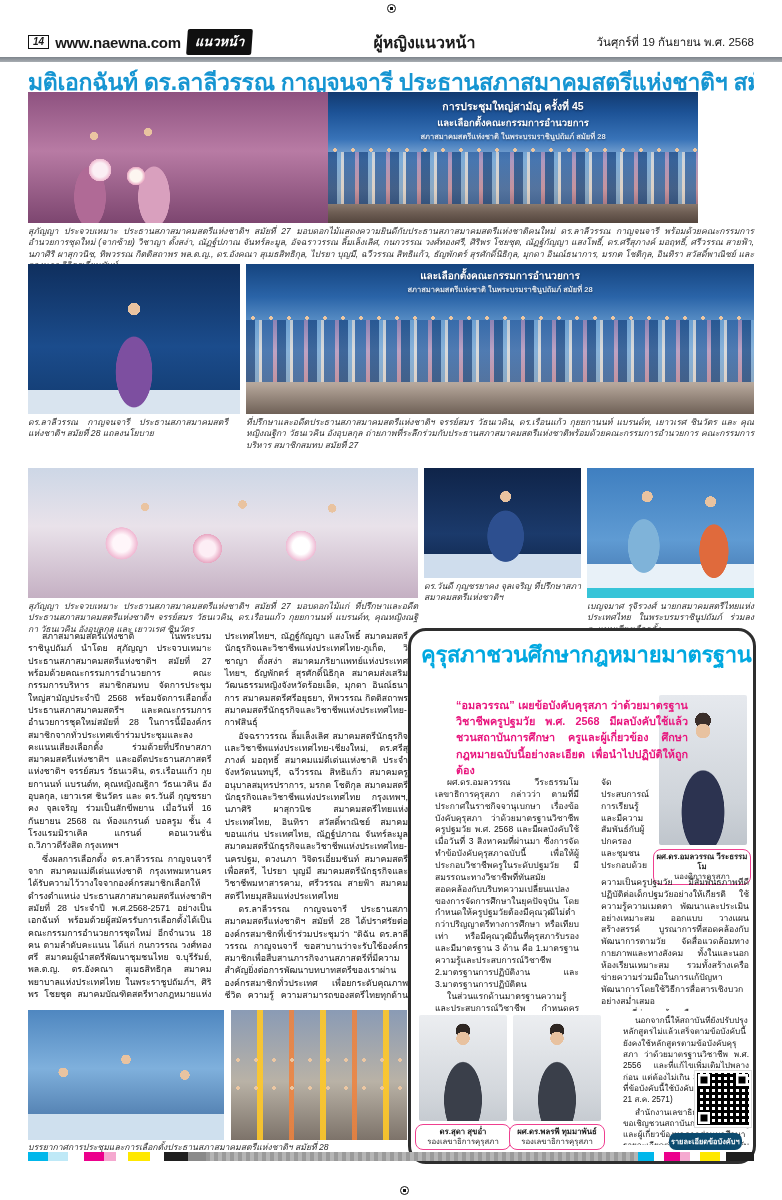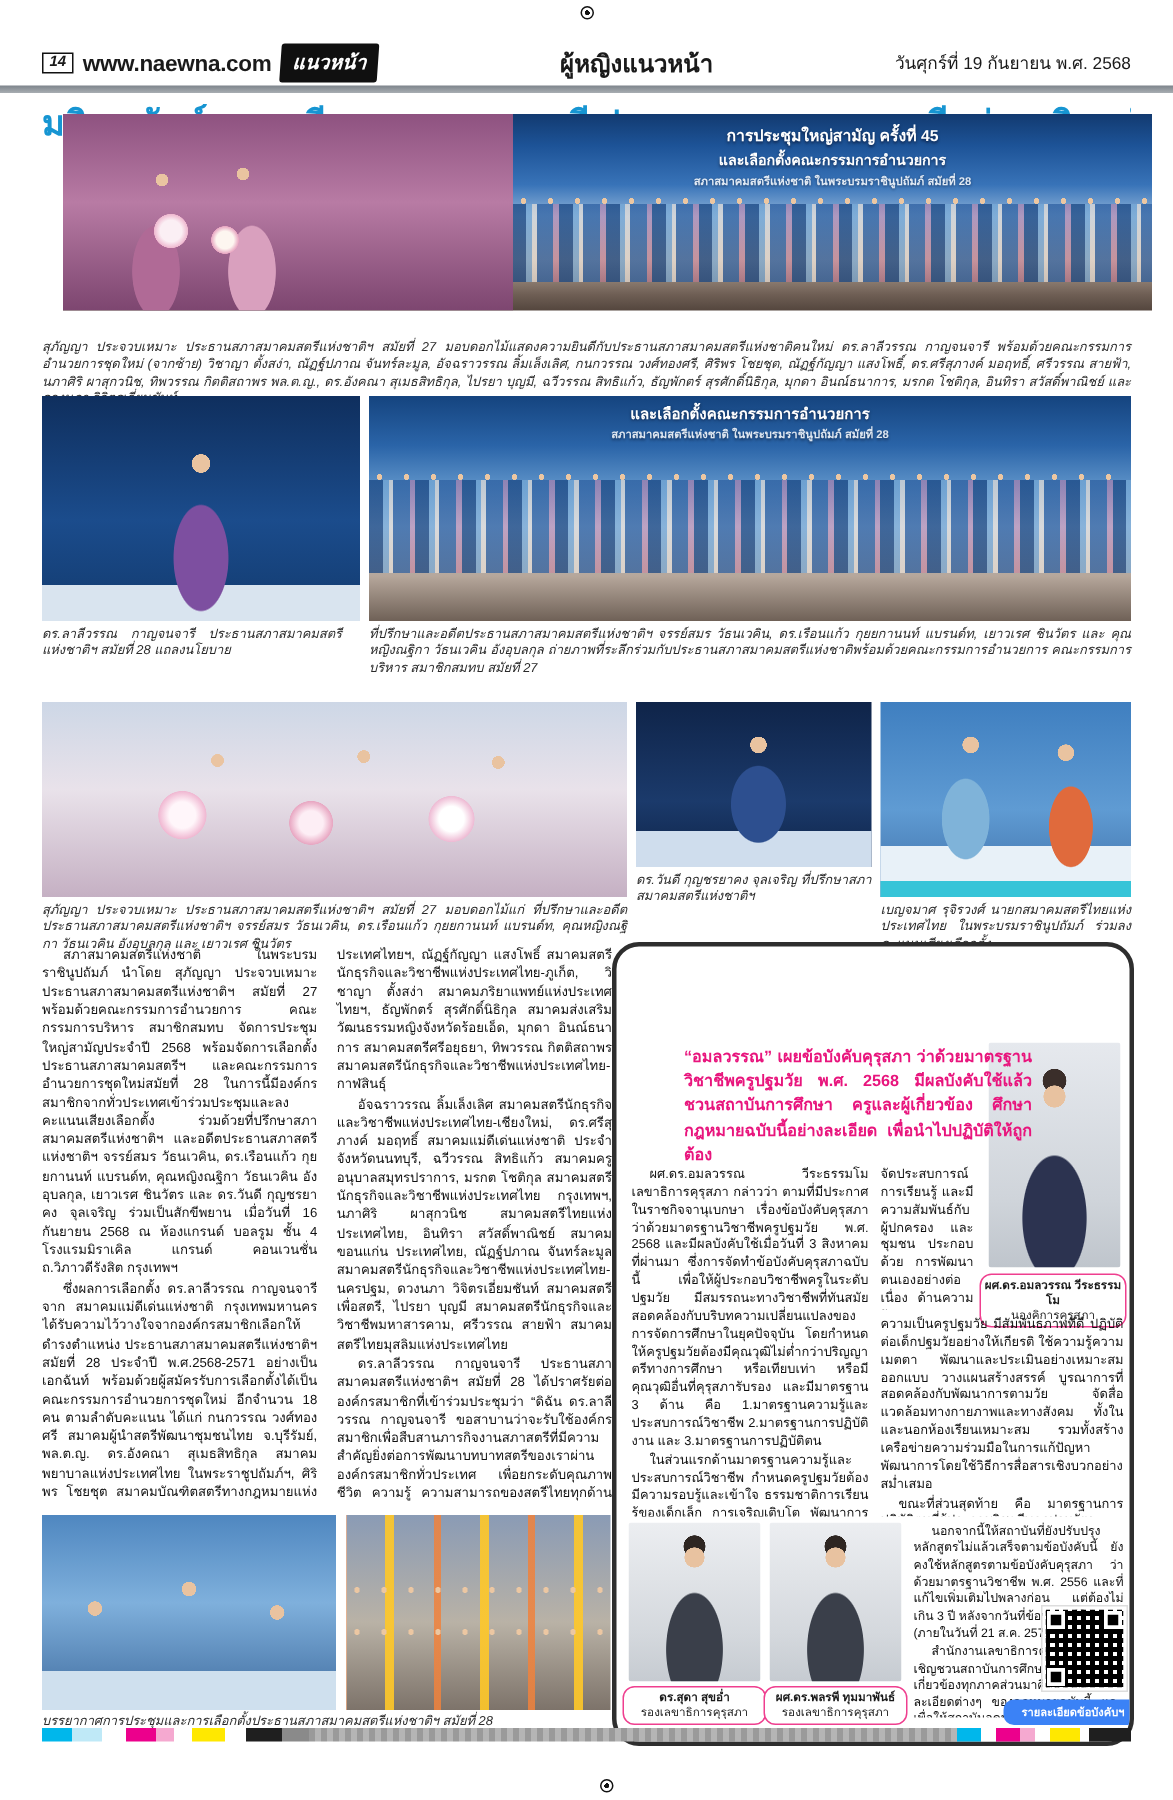--- a/index.html
+++ b/index.html
@@ -104,43 +104,43 @@
 
   
   .kuru-box { position:absolute; left:408px; top:628px; width:348px; height:536px;
     border:3px solid #2e2e2e; border-radius:18px; background:#fff; overflow:hidden; }
   .kuru-title { position:absolute; left:10px; font-size:22px; font-weight:700;
     color:#00a8e0; white-space:nowrap; letter-spacing:-0.3px; }
   .kuru-lead { position:absolute; left:10px; top:66px; width:232px;
     font-size:10.8px; font-weight:700; color:#e8157d; line-height:1.5; text-align:justify;margin-left:35px; }
   .kuru-col { position:absolute; font-size:8.6px; line-height:1.38; text-align:justify;
     color:#111; overflow:hidden; }
-  .kuru-col p { text-indent:12px; margin-bottom:1px; }
+  .kuru-col p { text-indent:12px; margin-bottom:1px;margin-left:14px; }
   .portrait { position:absolute; overflow:hidden; border-radius:2px;
     background:
     radial-gradient(circle 11px at 50% 24%,#e8c2a0 66%,rgba(0,0,0,0) 68%),
     radial-gradient(circle 13px at 50% 17%,#3a2e2a 60%,rgba(0,0,0,0) 62%),
     radial-gradient(ellipse 34px 66px at 50% 78%,#2c3350 62%,rgba(0,0,0,0) 64%),
     linear-gradient(180deg,#e6e9ee 0%,#cfd4da 70%,#bfc5cc 100%); }
   .portrait.gray { background:
     radial-gradient(circle 10px at 50% 22%,#e8c2a0 66%,rgba(0,0,0,0) 68%),
     radial-gradient(circle 12px at 50% 15%,#2e2622 60%,rgba(0,0,0,0) 62%),
     radial-gradient(ellipse 30px 60px at 50% 80%,#3a3f4a 62%,rgba(0,0,0,0) 64%),
     linear-gradient(180deg,#eceef1 0%,#d4d8dd 70%,#c6cbd1 100%); }
   .name-box { position:absolute; border:1.5px solid #ef3f8f; border-radius:8px;
     background:#fff; text-align:center; font-size:7.8px; line-height:1.3; padding:2px 2px; }
   .name-box .nm { font-weight:700; display:block; }
   .qr { position:absolute; background:
     repeating-linear-gradient(0deg,#000 0 3px,rgba(0,0,0,0) 3px 6px),
     repeating-linear-gradient(90deg,#000 0 3px,#fff 3px 6px); border:2px solid #fff;
     outline:1px solid #ddd; }
   .qr-eye { position:absolute; width:12px; height:12px; background:#000;
     box-shadow:inset 0 0 0 2.5px #fff, inset 0 0 0 5px #000; }
-  .qr-badge { position:absolute; background:#3b82f6; color:#fff; font-weight:700;
-    font-size:7.4px; padding:2px 12px 3px; border-radius:7px; white-space:nowrap; }
+  .qr-badge { position:absolute; background:#0c4a6e; color:#fff; font-weight:700;
+    font-size:7.4px; padding:2px 2px 3px; border-radius:7px; white-space:nowrap; }
 
   
   .colorbar { position:absolute; left:28px; top:1152px; width:726px; height:9px;
     display:flex; align-items:stretch; }
   .colorbar span { display:block; height:100%; }
   .c-cy{background:#00b7eb} .c-lb{background:#bfe9f7} .c-mg{background:#ec008c}
   .c-pk{background:#f5a9d0} .c-yl{background:#ffe800} .c-bk{background:#1f1f1f}
   .c-gy{background:#8a8a8a} .c-w{background:#fff}
   .c-hatch{flex:1;background:repeating-linear-gradient(90deg,#9a9a9a 0 4px,#b5b5b5 4px 8px);}
 </style>
@@ -156,21 +156,21 @@
     <span class="site">www.naewna.com</span>
     <span class="logo-box">แนวหน้า</span>
   </div>
   <div class="section-title">ผู้หญิงแนวหน้า</div>
   <div class="date-txt">วันศุกร์ที่ 19 กันยายน พ.ศ. 2568</div>
 </div>
 <div class="rule"></div>
 
 <div class="headline">มติเอกฉันท์ ดร.ลาลีวรรณ กาญจนจารี ประธานสภาสมาคมสตรีแห่งชาติฯ สมัยที่ 28</div>
 
-<div class="photo photo-top" style="left:28px;top:76px;width:726px;height:131px;margin-left:14px;">
+<div class="photo photo-top" style="left:28px;top:92px;width:670px;height:131px;">
   <div class="abs scene-flowers-left" style="left:0;top:0;width:300px;height:131px;"></div>
   <div class="ph-banner" style="top:6px;left:300px;right:0;font-size:10.5px;">
     <span class="ln">การประชุมใหญ่สามัญ ครั้งที่ 45</span>
     <span class="ln" style="font-size:9.5px;">และเลือกตั้งคณะกรรมการอำนวยการ</span>
     <span class="ln" style="font-size:7.5px;opacity:.85;">สภาสมาคมสตรีแห่งชาติ ในพระบรมราชินูปถัมภ์ สมัยที่ 28</span>
   </div>
   <div class="faces-strip" style="top:52px;left:300px;"></div>
   <div class="people-strip" style="top:60px;height:52px;left:300px;"></div>
 </div>
 <div class="cap" style="left:28px;top:226px;width:726px;">สุภัญญา ประจวบเหมาะ ประธานสภาสมาคมสตรีแห่งชาติฯ สมัยที่ 27 มอบดอกไม้แสดงความยินดีกับประธานสภาสมาคมสตรีแห่งชาติคนใหม่ ดร.ลาลีวรรณ กาญจนจารี พร้อมด้วยคณะกรรมการอำนวยการชุดใหม่ (จากซ้าย) วิชาญา ตั้งสง่า, ณัฏฐ์ปภาณ จันทร์ละมูล, อัจฉราวรรณ ลิ้มเล็งเลิศ, กนกวรรณ วงศ์ทองศรี, ศิริพร โชยชุต, ณัฏฐ์กัญญา แสงโพธิ์, ดร.ศรีสุภางค์ มอฤทธิ์, ศรีวรรณ สายฟ้า, นภาศิริ ผาสุกวนิช, ทิพวรรณ กิตติสถาพร พล.ต.ญ., ดร.อังคณา สุเมธสิทธิกุล, ไปรยา บุญมี, ฉวีวรรณ สิทธิแก้ว, ธัญพักตร์ สุรศักดิ์นิธิกุล, มุกดา อินณ์ธนาการ, มรกต โชติกุล, อินทิรา สวัสดิ์พาณิชย์ และ ดวงนภา วิจิตรเอี่ยมชันท์</div>
@@ -203,20 +203,21 @@
 </div>
 
 <div class="photo photo-stage" style="left:28px;top:1010px;width:196px;height:130px;"></div>
 <div class="photo photo-audience" style="left:231px;top:1010px;width:176px;height:130px;">
   <div class="faces-strip" style="top:44px;"></div>
   <div class="faces-strip" style="top:72px;"></div>
 </div>
 <div class="cap" style="left:28px;top:1142px;width:379px;">บรรยากาศการประชุมและการเลือกตั้งประธานสภาสมาคมสตรีแห่งชาติฯ สมัยที่ 28</div>
 
 <div class="kuru-box">
+  <div class="kuru-title" style="top:6px;">คุรุสภาชวนศึกษากฎหมายมาตรฐาน</div>
 
   <div class="portrait" style="left:248px;top:64px;width:88px;height:150px;"></div>
   <div class="name-box" style="left:242px;top:218px;width:98px;">
     <span class="nm">ผศ.ดร.อมลวรรณ วีระธรรมโม</span>
     <span>นองคิการคุรุสภา</span>
   </div>
 
   <div class="kuru-lead">“อมลวรรณ” เผยข้อบังคับคุรุสภา ว่าด้วยมาตรฐานวิชาชีพครูปฐมวัย พ.ศ. 2568 มีผลบังคับใช้แล้ว ชวนสถาบันการศึกษา ครูและผู้เกี่ยวข้อง ศึกษากฎหมายฉบับนี้อย่างละเอียด เพื่อนำไปปฏิบัติให้ถูกต้อง</div>
 
   <div class="kuru-col" style="left:10px;top:146px;width:158px;height:234px;">

